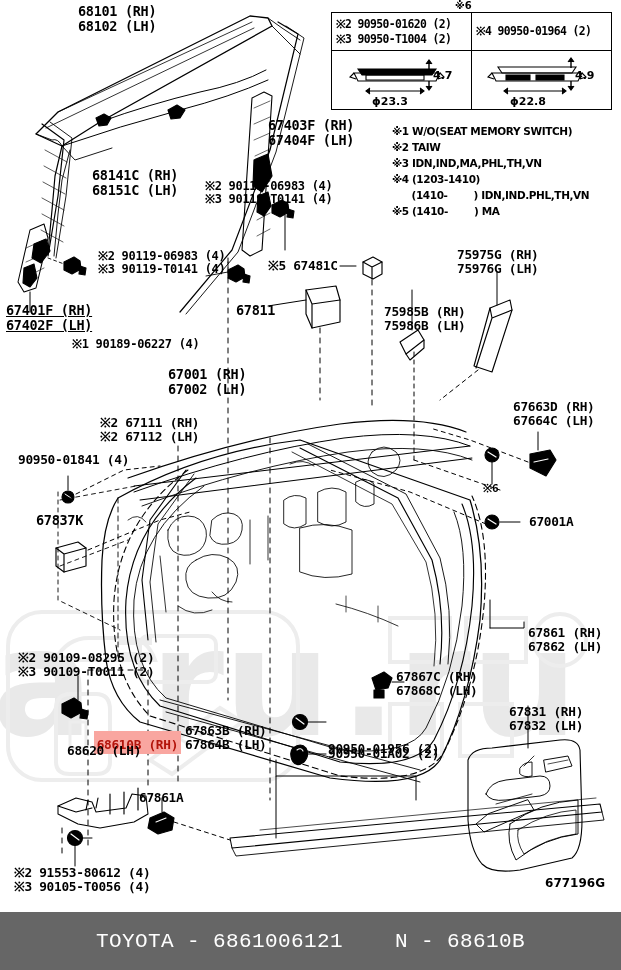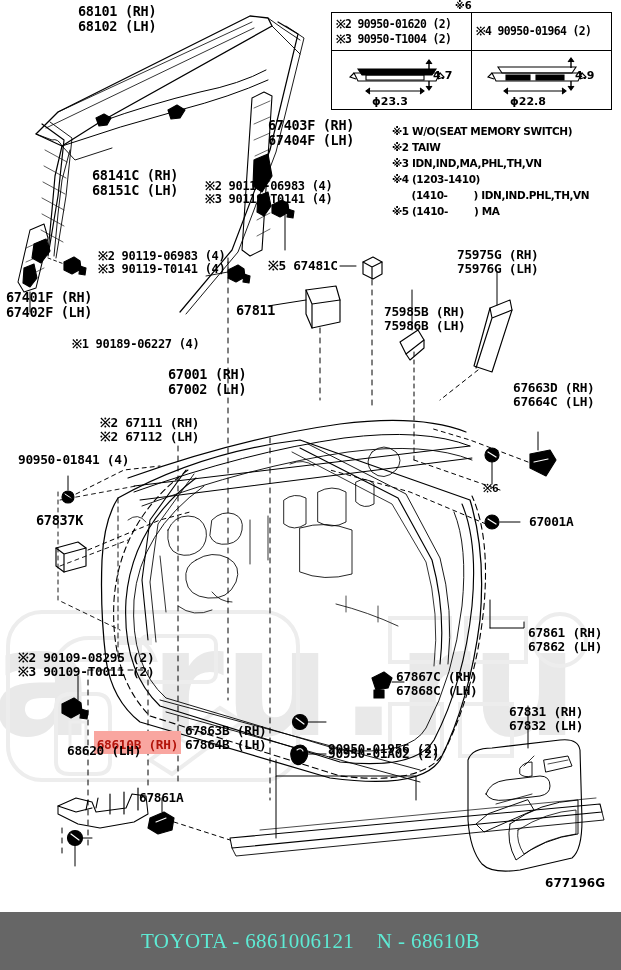--- a/index.html
+++ b/index.html
@@ -36,21 +36,21 @@
   svg.layer{position:absolute;left:0;top:0;width:621px;height:970px;overflow:visible;}
 
   
   #wm{position:absolute;left:0;top:600px;width:621px;height:200px;pointer-events:none;}
   #wm span{position:absolute;font-family:"DejaVu Sans","Liberation Sans",sans-serif;
            font-weight:bold;color:#e9e9e9;font-size:150px;line-height:1;}
 
   
   #footer{position:absolute;left:0;top:912px;width:621px;height:58px;background:#666;
           display:flex;align-items:center;justify-content:center;}
-  #footer .ft{font-family:Liberation Serif, serif;font-size:21px;color:#5eead4;
+  #footer .ft{font-family:Liberation Mono, monospace;font-size:21px;color:#ffffff;
               letter-spacing:0.4px;white-space:pre;}
   #drawno{position:absolute;right:16px;top:876px;font-family:"DejaVu Sans","Liberation Sans",sans-serif;
           font-weight:bold;font-size:12px;color:#000;}
 </style>
 </head>
 <body>
 
 <div id="page">
 
   <div id="wm">
@@ -348,56 +348,58 @@
   <div class="lbl s14" style="left:78px;top:4px;">68101 (RH)
 68102 (LH)</div>
   <div class="lbl s14" style="left:92px;top:168px;">68141C (RH)
 68151C (LH)</div>
   <div class="lbl s14" style="left:268px;top:118px;">67403F (RH)
 67404F (LH)</div>
   <div class="lbl s12" style="left:205px;top:180px;">※2 90119-06983 (4)
 ※3 90119-T0141 (4)</div>
   <div class="lbl s12" style="left:98px;top:250px;">※2 90119-06983 (4)
 ※3 90119-T0141 (4)</div>
-  <div class="lbl s14" style="left:6px;top:290px;">67401F (RH)
+  <div class="lbl s14" style="left:6px;top:303px;text-decoration:underline;">67401F (RH)
 67402F (LH)</div>
   <div class="lbl s12" style="left:72px;top:338px;">※1 90189-06227 (4)</div>
   <div class="lbl s14" style="left:168px;top:367px;">67001 (RH)
 67002 (LH)</div>
   <div class="lbl s13" style="left:100px;top:416px;">※2 67111 (RH)
 ※2 67112 (LH)</div>
   <div class="lbl s13" style="left:18px;top:453px;">90950-01841 (4)</div>
   <div class="lbl s14" style="left:36px;top:513px;">67837K</div>
   <div class="lbl s13" style="left:268px;top:259px;">※5 67481C</div>
   <div class="lbl s14" style="left:236px;top:303px;">67811</div>
   <div class="lbl s13" style="left:384px;top:305px;">75985B (RH)
 75986B (LH)</div>
   <div class="lbl s13" style="left:457px;top:248px;">75975G (RH)
 75976G (LH)</div>
-  <div class="lbl s13" style="left:513px;top:381px;text-align:center;">67663D (RH)
+  <div class="lbl s13" style="left:513px;top:400px;text-align:center;">67663D (RH)
 67664C (LH)</div>
   <div class="lbl s13" style="left:529px;top:515px;">67001A</div>
   <div class="lbl s11" style="left:483px;top:483px;">※6</div>
   <div class="lbl s13" style="left:528px;top:626px;">67861 (RH)
 67862 (LH)</div>
   <div class="lbl s13" style="left:396px;top:670px;">67867C (RH)
 67868C (LH)</div>
   <div class="lbl s13" style="left:328px;top:742px;text-align:center;">90950-01956 (2)</div>
   <div class="lbl s13" style="left:328px;top:747px;">90950-01A02 (2)</div>
   <div class="lbl s13" style="left:509px;top:705px;">67831 (RH)
 67832 (LH)</div>
   <div class="lbl s13" style="left:18px;top:651px;">※2 90109-08295 (2)
 ※3 90109-T0011 (2)</div>
   <div class="lbl s13" style="left:64px;top:724px;">
     <span class="hl">68610B (RH)</span>
   </div>
   <div class="lbl s13" style="left:67px;top:744px;">68620 (LH)</div>
   <div class="lbl s13" style="left:185px;top:724px;">67863B (RH)
 67864B (LH)</div>
   <div class="lbl s13" style="left:139px;top:791px;">67861A</div>
+  <div class="lbl s13" style="left:14px;top:866px;">※2 91553-80612 (4)
+※3 90105-T0056 (4)</div>
 
   <div id="drawno">677196G</div>
 
   <div id="footer">
     <span class="ft">TOYOTA - 6861006121    N - 68610B</span>
   </div>
 
 </div>
 
 </body></html>

